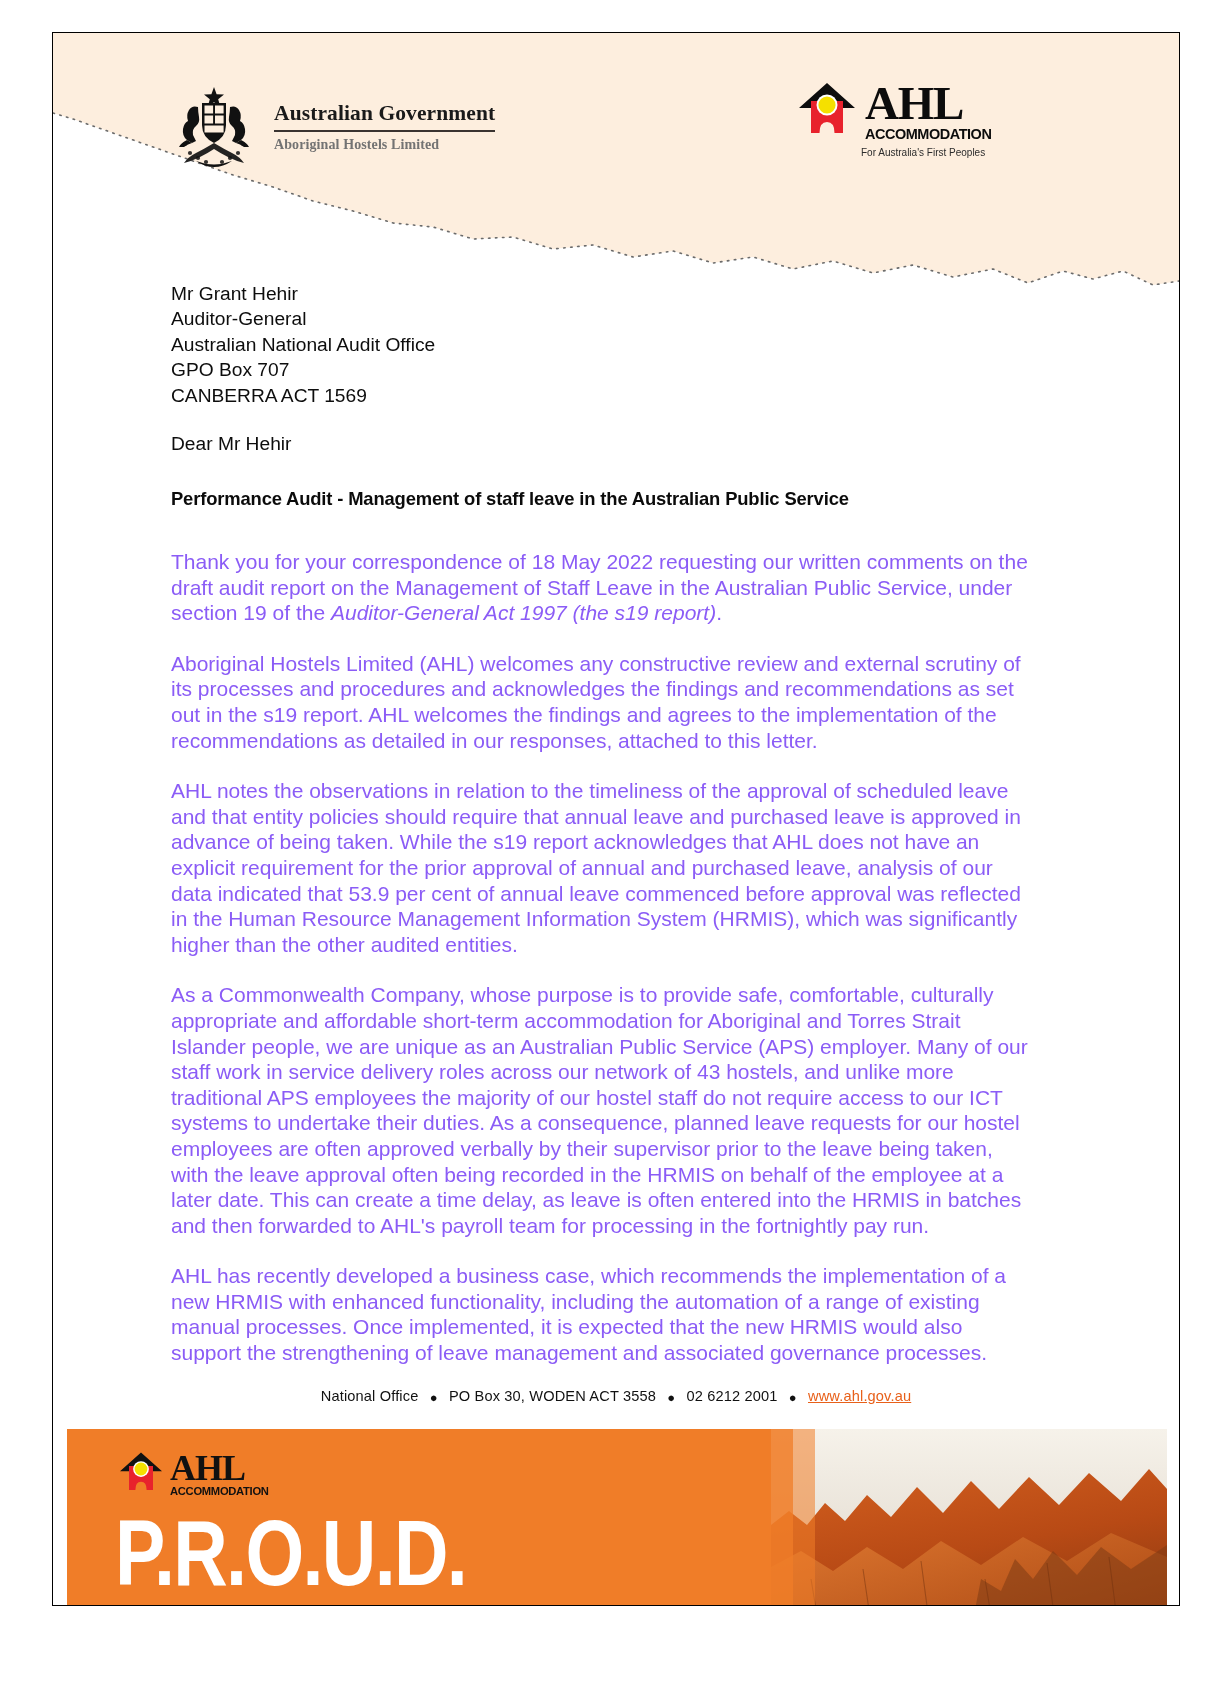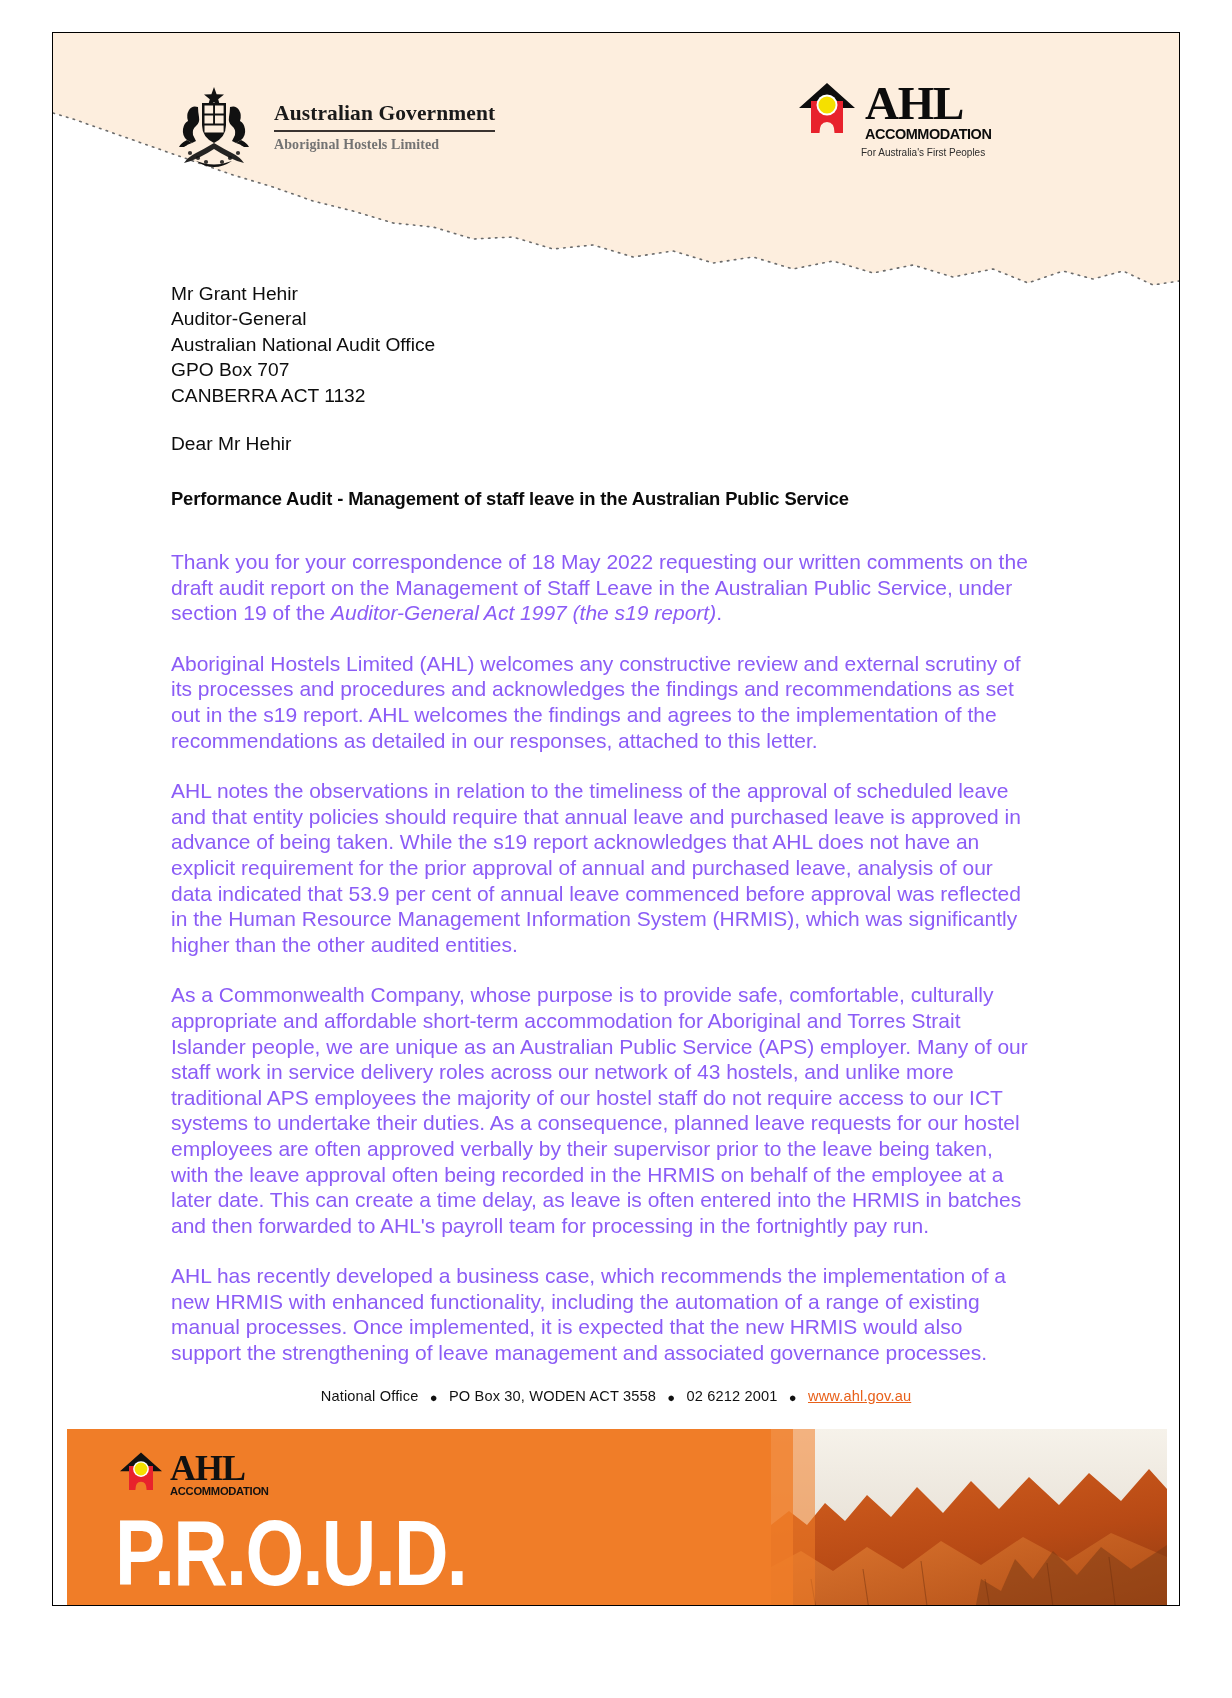--- a/index.html
+++ b/index.html
@@ -332,21 +332,21 @@
     </div>
   </div>
 
   <div class="content">
 
     <div class="addr">
       <div>Mr Grant Hehir</div>
       <div>Auditor-General</div>
       <div>Australian National Audit Office</div>
       <div>GPO Box 707</div>
-      <div>CANBERRA ACT 1132</div>
+      <div>CANBERRA ACT 1569</div>
     </div>
 
     <div class="salutation">Dear Mr Hehir</div>
 
     <div class="subject">Performance Audit - Management of staff leave in the Australian Public Service</div>
 
     <p class="para first"><span>Thank you for your correspondence of 18 May 2022 requesting our written comments on the draft audit report on the Management of Staff Leave in the Australian Public Service, under section 19 of the </span><em>Auditor-General Act 1997 (the s19 report)</em><span>.</span></p>
 
     <p class="para">Aboriginal Hostels Limited (AHL) welcomes any constructive review and external scrutiny of its processes and procedures and acknowledges the findings and recommendations as set out in the s19 report. AHL welcomes the findings and agrees to the implementation of the recommendations as detailed in our responses, attached to this letter.</p>
 

